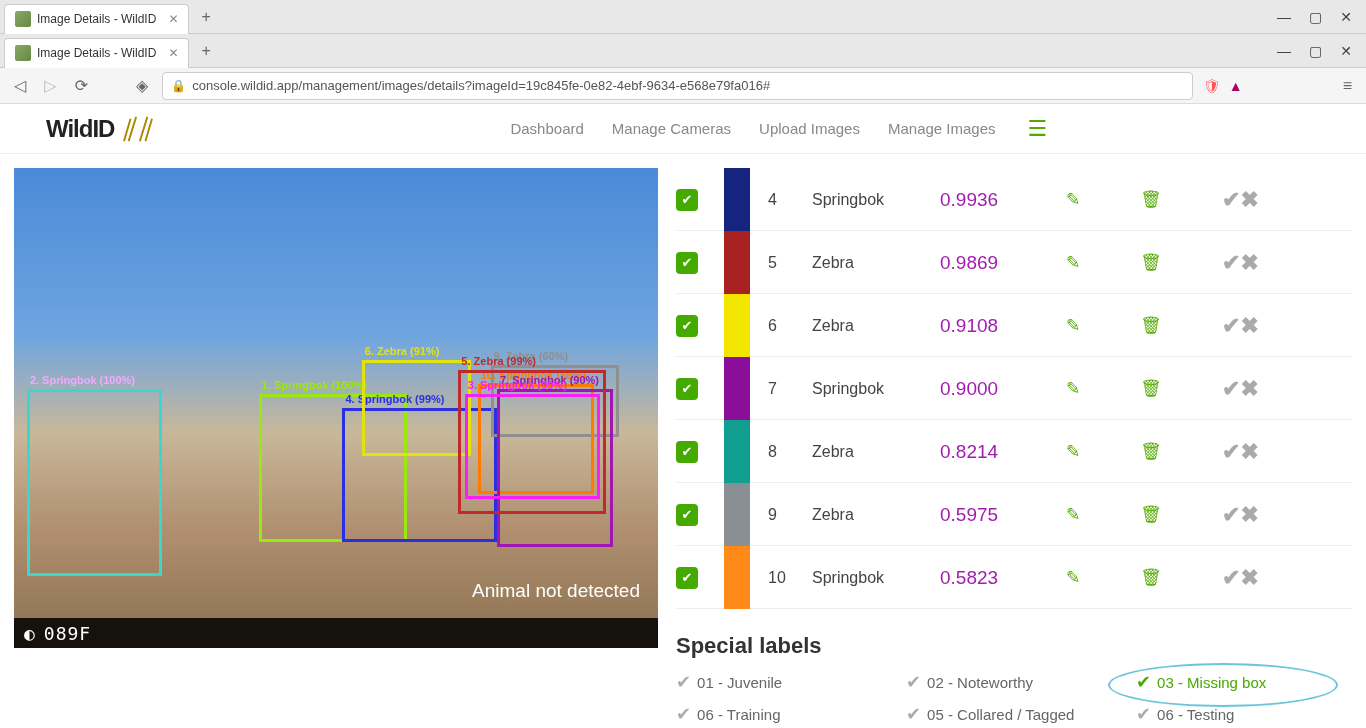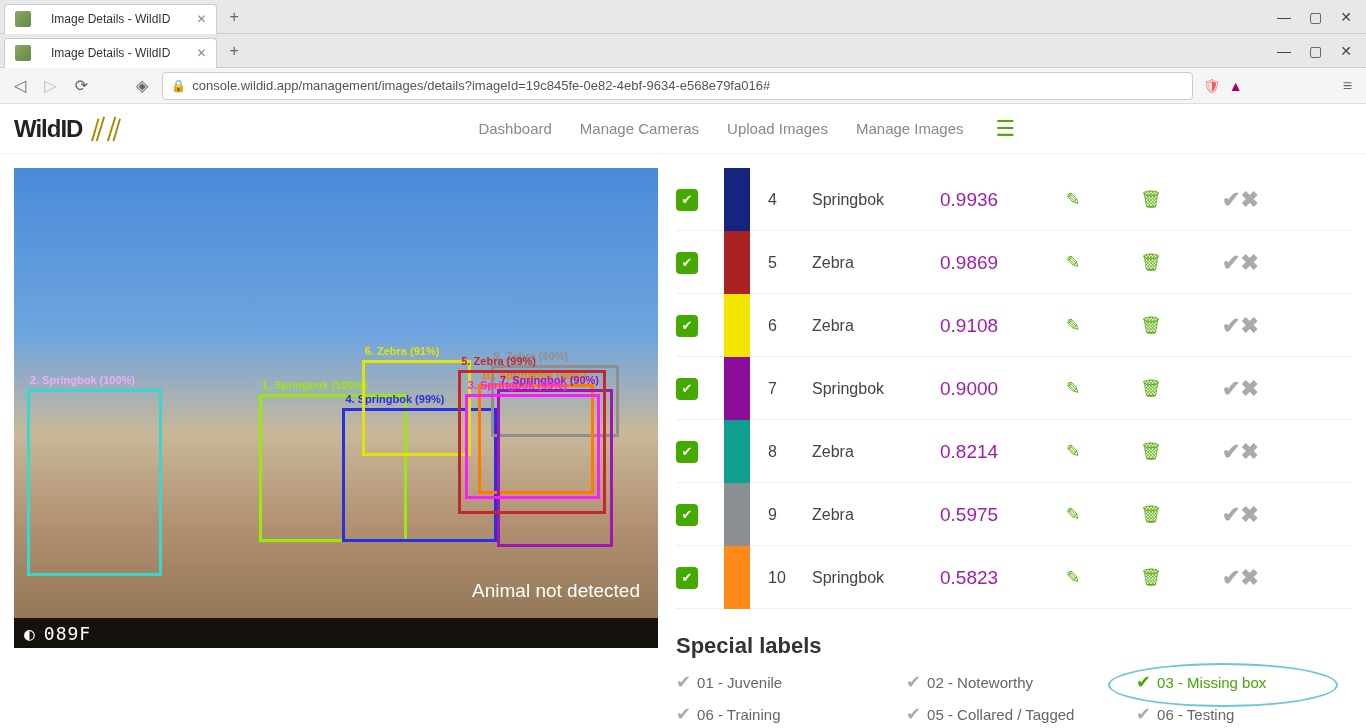--- a/index.html
+++ b/index.html
@@ -1,37 +1,37 @@
 <!DOCTYPE html>
 <html><head>
 <meta charset="utf-8">
 <style>
 * { box-sizing: border-box; margin: 0; padding: 0; }
 body { font-family: "Segoe UI", Arial, sans-serif; font-size: 14px; color: #333; background: #fff; user-select: none; }
 
 
 .browser-top { background: #e8e8e8; }
 .tab-row { display: flex; align-items: center; height: 34px; padding: 0 4px; border-bottom: 1px solid #ccc; }
-.tab { display: flex; align-items: center; gap: 20px; background: #fff; border: 1px solid #ccc; border-bottom: none; border-radius: 4px 4px 0 0; padding: 6px 10px; height: 30px; margin-top: 4px; font-size: 12px; color: #333; }
+.tab { display: flex; align-items: center; gap: 6px; background: #fff; border: 1px solid #ccc; border-bottom: none; border-radius: 4px 4px 0 0; padding: 6px 10px; height: 30px; margin-top: 4px; font-size: 12px; color: #333; }
 .tab .favicon { width: 16px; height: 16px; background: linear-gradient(135deg,#8a6,#684); border-radius: 2px; }
 .tab .close { color: #888; margin-left: 6px; }
 .newtab { margin-left: 6px; font-size: 16px; color: #666; padding: 0 6px; }
 .wc { margin-left: auto; display: flex; gap: 18px; padding-right: 10px; color: #444; }
 .addr-row { display: flex; align-items: center; height: 36px; gap: 10px; padding: 0 10px; border-bottom: 1px solid #ddd; background: #f5f5f5; }
 .nav-btn { color: #666; font-size: 16px; padding: 2px 4px; }
 .nav-btn.disabled { color: #bbb; }
 .addr-bar { flex: 1; display: flex; align-items: center; gap: 6px; background: #fff; border: 1px solid #ccc; border-radius: 4px; height: 28px; padding: 0 8px; font-size: 13px; color: #555; }
 .addr-bar .lock { font-size: 12px; }
 .addr-icons { display: flex; gap: 8px; align-items: center; }
 .brave-shield { color: #f55; }
 .bat { color: #a06; }
 
 
 .app-header { display: flex; align-items: center; height: 50px; padding: 0 14px; border-bottom: 1px solid #eee; gap: 22px; }
-.logo { font-size: 24px; font-weight: 900; color: #222; letter-spacing: -1px; display:flex; align-items:center; gap:4px;}
+.logo { font-size: 24px; font-weight: 900; color: #222; letter-spacing: -1px; display:flex; align-items:center; gap:4px;margin-left:32px;}
 .logo svg { height: 28px; }
 .nav-links { display: flex; gap: 28px; margin-left: 330px; }
 .nav-link { color: #888; font-size: 15px; cursor: pointer; }
 .org-name { margin-left: auto; font-weight: 700; font-size: 17px; color: #333; }
 .menu-icon { color: #5a0; font-size: 22px; padding-left: 10px; }
 
 
 .main { display: flex; padding: 14px; gap: 18px; }
 .image-wrap { position: relative; width: 644px; height: 480px; background: #222; flex: none; }
 .sky { position:absolute; inset:0; background: linear-gradient(#4a8ad8 0%, #6fa5e0 35%, #c8b89a 55%, #b09070 75%, #8a7050 100%); }

